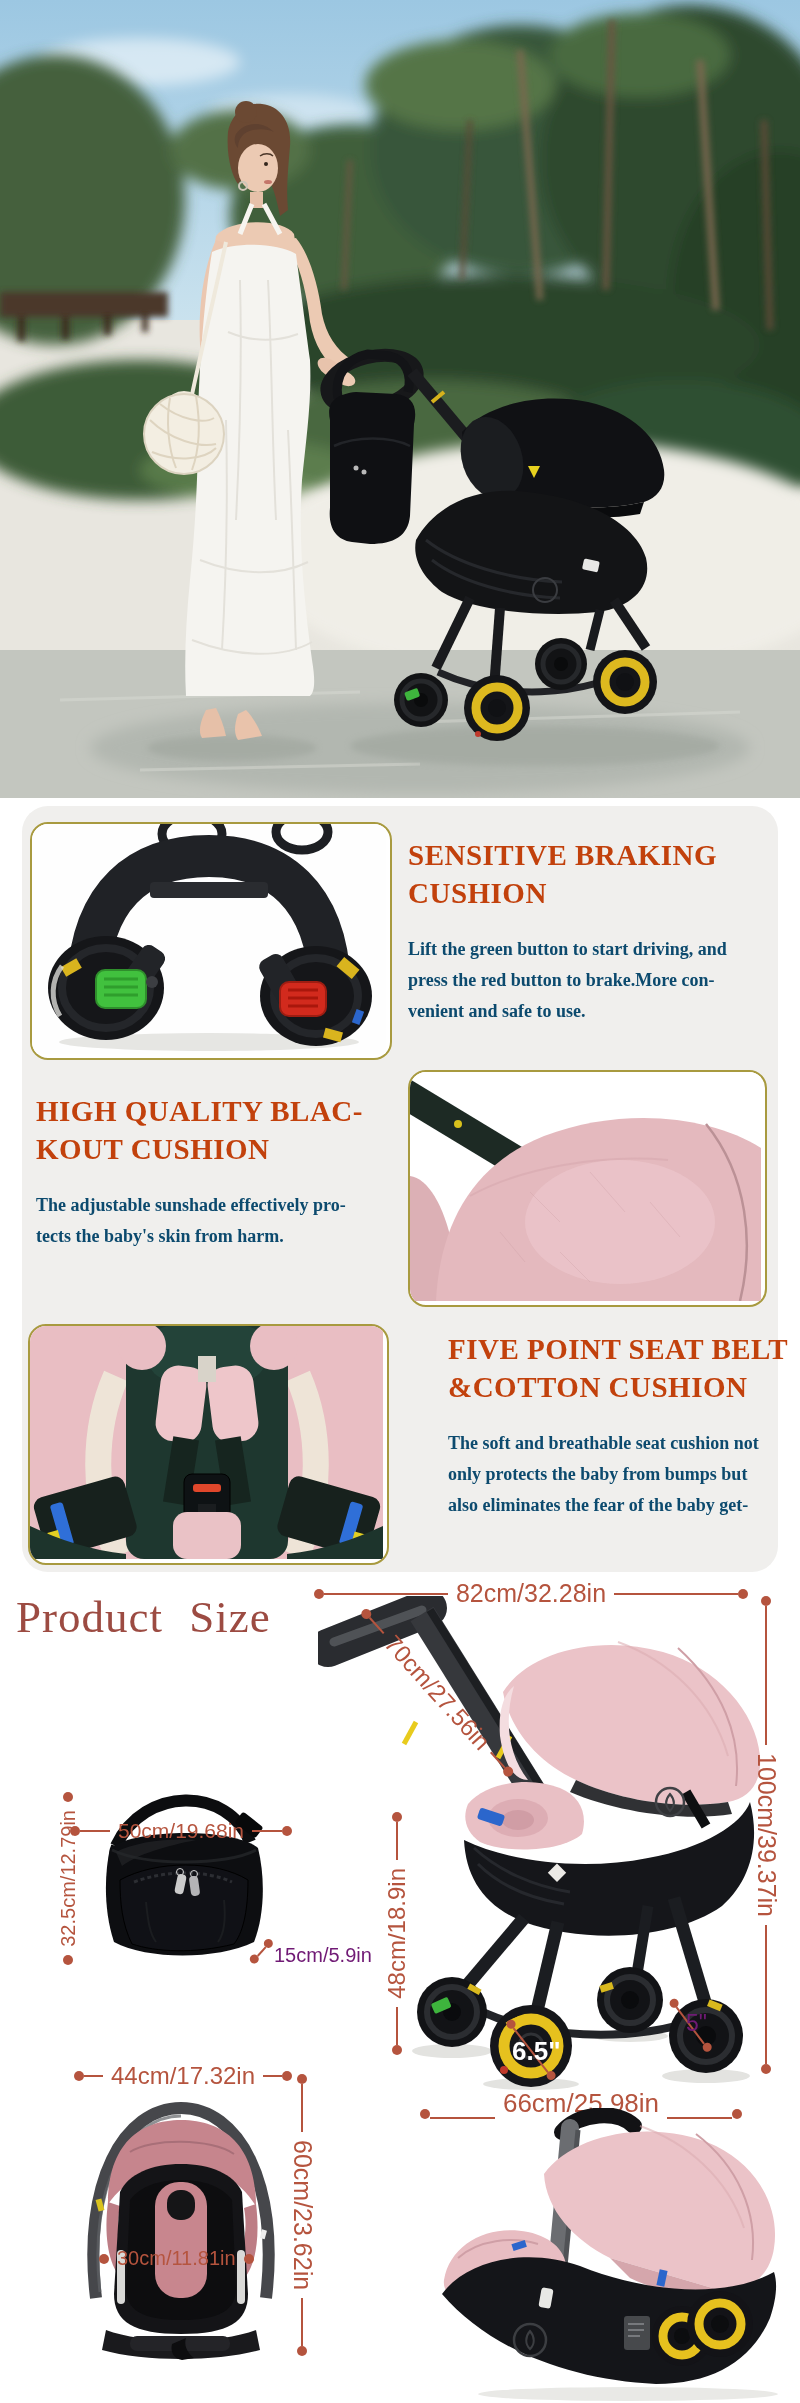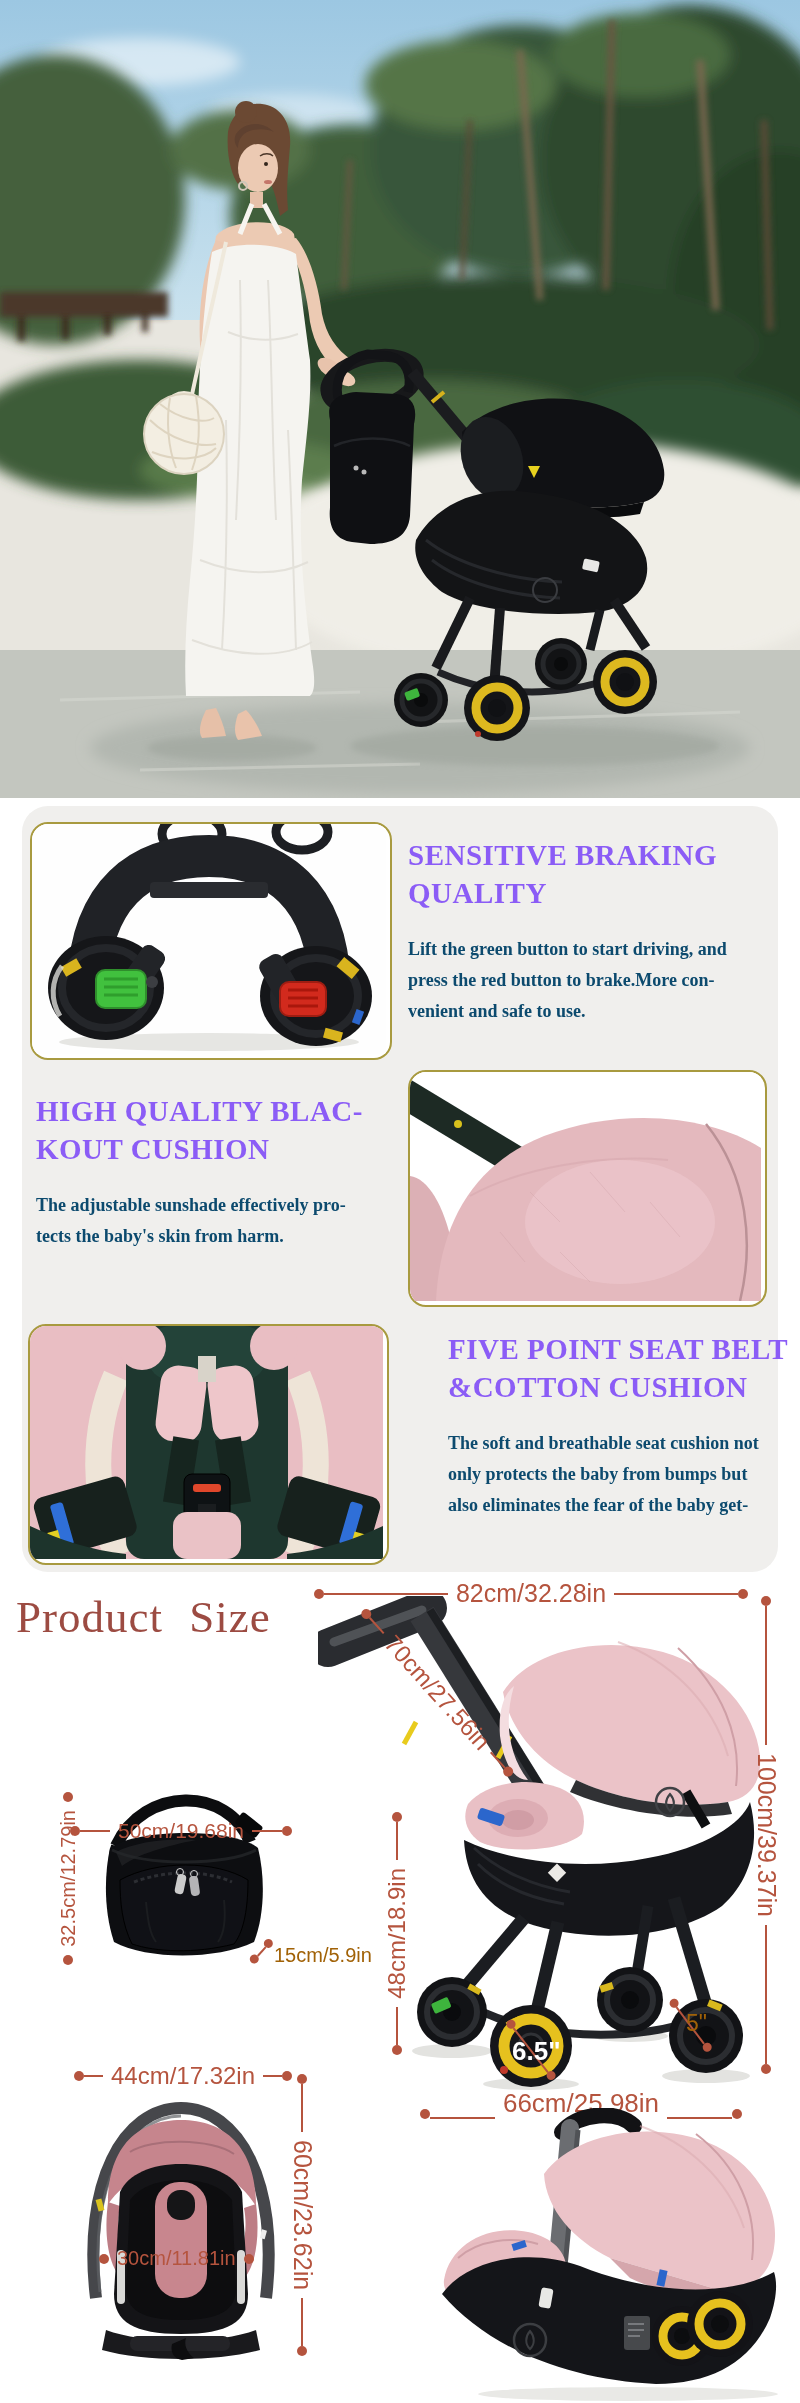--- a/index.html
+++ b/index.html
@@ -6,41 +6,41 @@
   .page{position:relative;width:800px;height:2403px;background:#fff;overflow:hidden;
         font-family:"Liberation Sans",sans-serif;}
   
   .panel{position:absolute;left:22px;top:806px;width:756px;height:766px;
          background:#f0efed;border-radius:26px;}
   .fimg{position:absolute;border:2px solid #a89a3f;border-radius:18px;
         background:#fff;overflow:hidden;}
   .fimg svg{display:block;}
   .ftxt{position:absolute;}
   .ftxt .t div{font-family:"Liberation Serif",serif;font-weight:bold;font-size:29px;
-        line-height:38px;color:#8b5cf6;white-space:nowrap;letter-spacing:.5px;}
+        line-height:38px;color:#c2410c;white-space:nowrap;letter-spacing:.5px;}
   .ftxt .b{margin-top:22px;}
   .ftxt .b div{font-family:"Liberation Serif",serif;font-weight:bold;font-size:18px;
         line-height:31px;color:#0c4a6e;white-space:nowrap;}
   
   .size-title{position:absolute;left:16px;top:1591px;font-family:"Liberation Serif",serif;
         font-size:45px;color:#9c4b42;letter-spacing:1px;word-spacing:14px;}
   .dim{position:absolute;display:flex;align-items:center;color:#b5543e;}
   .dim .ln{flex:1;background:#b5543e;}
   .dim.h .ln{height:2px;}
   .dim .dot{width:10px;height:10px;border-radius:50%;background:#b5543e;flex:none;}
   .dim.h .lbl{padding:0 8px;white-space:nowrap;}
   .dim.v{flex-direction:column;width:28px;align-items:center;}
   .dim.v .ln{width:2px;}
   .dim.v .lbl{padding:8px 0;writing-mode:vertical-rl;white-space:nowrap;}
   .dim.ccw .lbl{transform:rotate(180deg);}
   .diag{transform-origin:5px 5px;}
   .lineonly{position:absolute;display:flex;align-items:center;transform-origin:5px 5px;}
   .lineonly .ln{flex:1;height:2px;background:#b5543e;}
   .lineonly .dot{width:9px;height:9px;border-radius:50%;background:#b5543e;flex:none;}
-  .lbl-float{position:absolute;color:#a16207;white-space:nowrap;}
+  .lbl-float{position:absolute;color:#701a75;white-space:nowrap;}
   .lbl-white{color:#fff;font-weight:bold;}
 </style>
 </head>
 <body>
 
 <div class="page">
 
   <svg width="800" height="798" viewBox="0 0 800 798" style="position:absolute;left:0;top:0;">
     <defs>
       <linearGradient id="sky" x1="0" y1="0" x2="0" y2="1">
@@ -235,21 +235,21 @@
               <path d="M256,182 L286,182"></path>
             </g>
           <rect x="292" y="206" width="18" height="10" fill="#d9b41e" transform="rotate(15 301 211)"></rect>
           <rect x="322" y="186" width="8" height="14" fill="#2b66cc" transform="rotate(20 326 193)"></rect>
         </g>
       </svg>
     </div>
     <div class="ftxt" style="left:386px;top:30px;width:372px;">
       <div class="t">
         <div>SENSITIVE BRAKING</div>
-        <div>QUALITY</div>
+        <div>CUSHION</div>
       </div>
       <div class="b">
         <div>Lift the green button to start driving, and</div>
         <div>press the red button to brake.More con-</div>
         <div>venient and safe to use.</div>
       </div>
     </div>
 
     <div class="ftxt" style="left:14px;top:286px;width:368px;">
       <div class="t">

